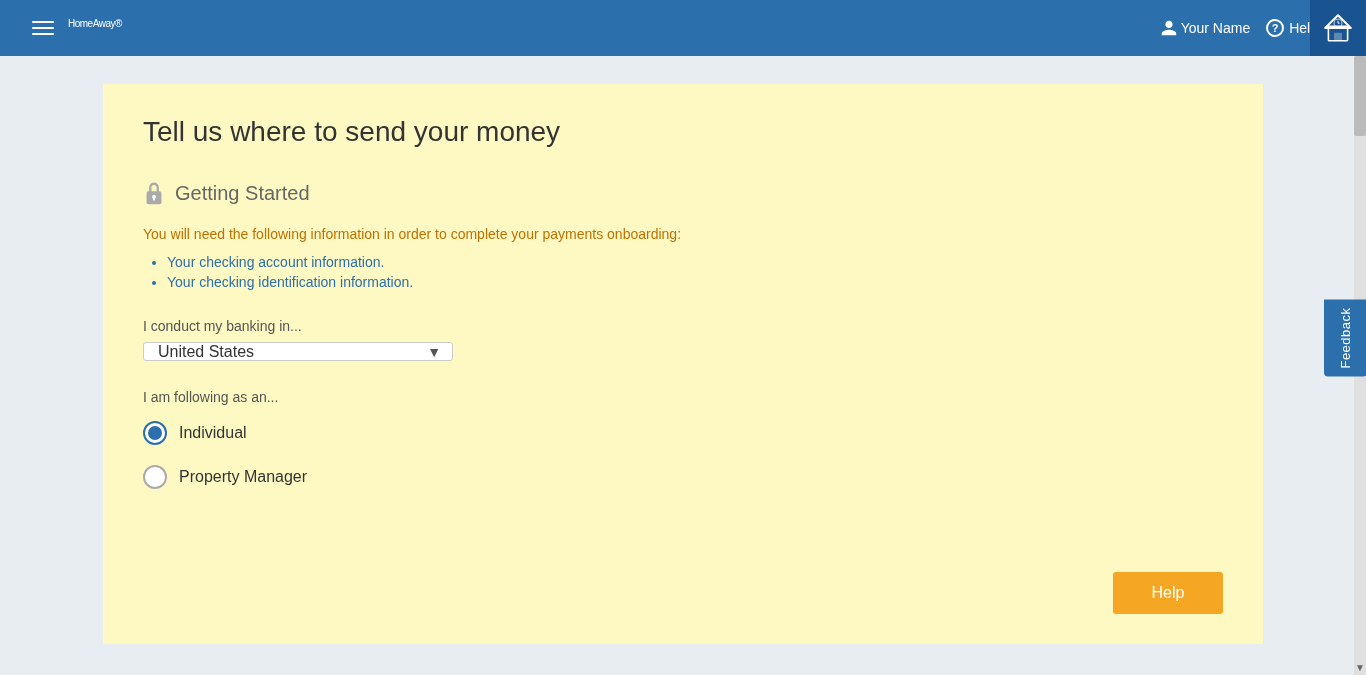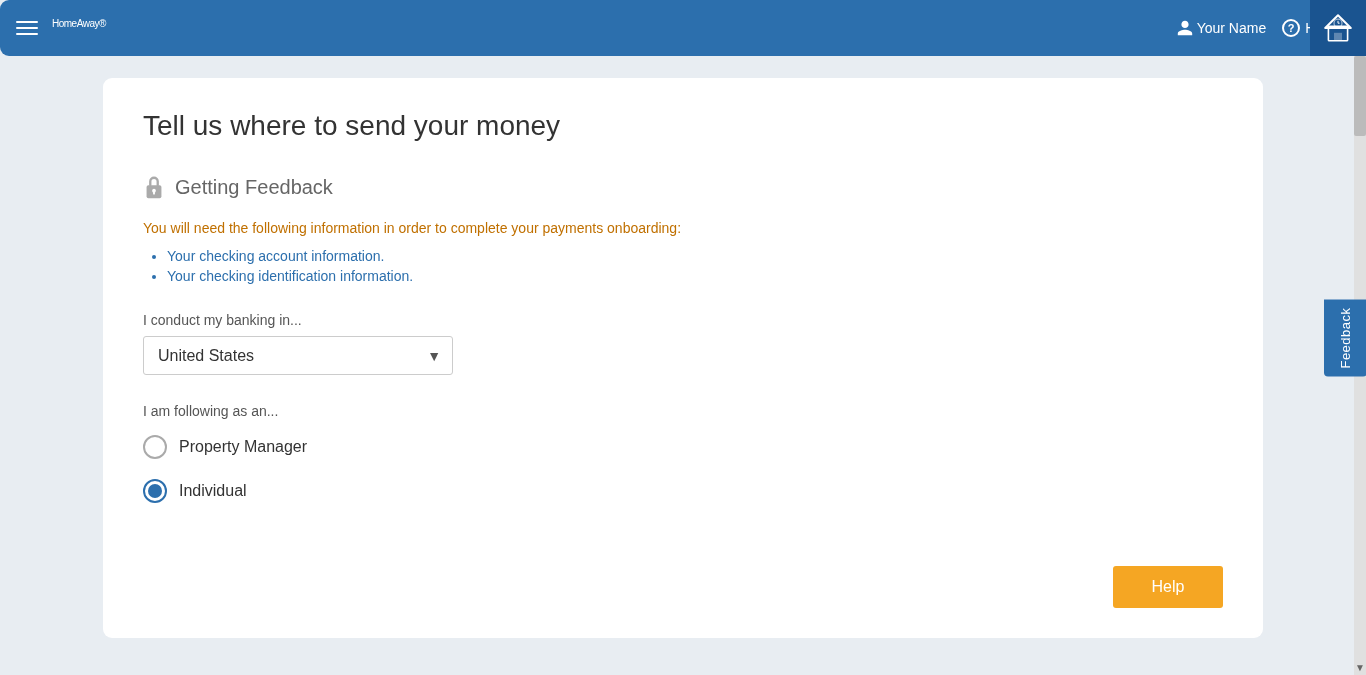--- a/index.html
+++ b/index.html
@@ -10,23 +10,22 @@
       min-height: 675px;
       overflow-x: hidden;
     }
 
     
     .header {
       background: #2c6fad;
       height: 56px;
       display: flex;
       align-items: center;
-      padding: 0 16px;
+      padding: 0 32px;
       position: relative;
-      border-radius: 9px;
     }
 
     .header-hamburger {
       color: #fff;
       font-size: 20px;
       cursor: pointer;
       margin-right: 14px;
       display: flex;
       flex-direction: column;
       gap: 4px;
@@ -117,25 +116,25 @@
       height: 32px;
       fill: #fff;
     }
 
     
     .main-content {
       padding: 20px 60px;
     }
 
     .card {
-      background: #ffffff;
-      border-radius: 9px;
+      background: #fef9c3;
+      border-radius: 1px;
       padding: 32px 40px 40px;
       max-width: 1160px;
-      margin: 2px auto;
+      margin: 8px auto;
       min-height: 560px;
       position: relative;
     }
 
     .page-title {
       font-size: 28px;
       font-weight: normal;
       color: #333;
       margin-bottom: 32px;
     }
@@ -184,21 +183,21 @@
     }
 
     .select-wrapper {
       position: relative;
       width: 310px;
       margin-bottom: 28px;
     }
 
     .select-control {
       width: 100%;
-      padding: 10px 14px;
+      padding: 0 14px;
       font-size: 16px;
       color: #333;
       border: 1px solid #ccc;
       border-radius: 3px;
       appearance: none;
       -webkit-appearance: none;
       background: #fff;
       cursor: pointer;
       outline: none;
     }
@@ -347,21 +346,21 @@
 
     <h1 class="page-title">Tell us where to send your money</h1>
 
     <div class="section-header">
       <svg class="lock-icon" viewBox="0 0 22 28">
         <rect x="3" y="12" width="16" height="14" rx="2" fill="#aaa"></rect>
         <path d="M7 12V8a4 4 0 018 0v4" fill="none" stroke="#aaa" stroke-width="2.5" stroke-linecap="round"></path>
         <circle cx="11" cy="18" r="2" fill="#fff"></circle>
         <rect x="10" y="19" width="2" height="3" fill="#fff"></rect>
       </svg>
-      <h2 class="section-title">Getting Feedback</h2>
+      <h2 class="section-title">Getting Started</h2>
     </div>
 
     <p class="info-text">You will need the following information in order to complete your payments onboarding:</p>
 
     <ul class="bullet-list">
       <li>Your checking account information.</li>
       <li>Your checking identification information.</li>
     </ul>
 
     <p class="field-label">I conduct my banking in...</p>
@@ -372,30 +371,30 @@
         <option value="ca">Canada</option>
         <option value="au">Australia</option>
       </select>
       <span class="select-chevron">▼</span>
     </div>
 
     <p class="onboard-label">I am following as an...</p>
     <div class="radio-group">
 
       <label class="radio-item">
-        <div class="radio-outer unselected">
-        </div>
-        <span class="radio-text">Property Manager</span>
-      </label>
-
-      <label class="radio-item">
         <div class="radio-outer selected">
           <div class="radio-inner"></div>
         </div>
         <span class="radio-text">Individual</span>
+      </label>
+
+      <label class="radio-item">
+        <div class="radio-outer unselected">
+        </div>
+        <span class="radio-text">Property Manager</span>
       </label>
 
     </div>
 
     <div class="bottom-bar">
       <button class="next-btn">Help</button>
     </div>
 
   </div>
 </div>

